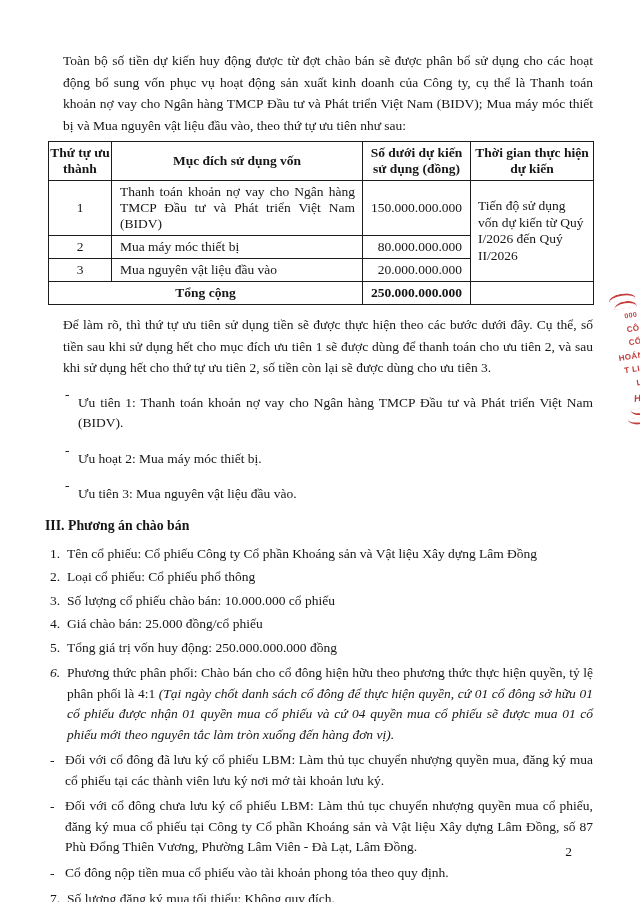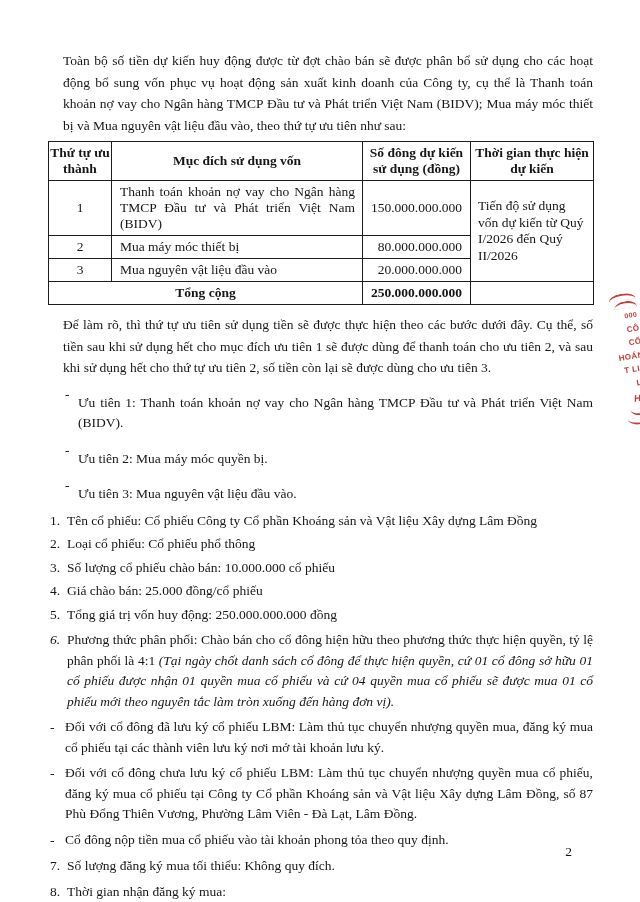--- a/index.html
+++ b/index.html
@@ -96,21 +96,21 @@
       <colgroup>
         <col style="width:63px">
           <col style="width:251px">
           <col style="width:108px">
           <col style="width:123px">
       </colgroup>
       <thead>
         <tr>
           <th>Thứ tự ưu thành</th>
           <th>Mục đích sử dụng vốn</th>
-          <th>Số đông dự kiến sử dụng (đồng)</th>
+          <th>Số dưới dự kiến sử dụng (đồng)</th>
           <th>Thời gian thực hiện dự kiến</th>
         </tr>
       </thead>
       <tbody>
         <tr>
           <td class="c">1</td>
           <td class="j">Thanh toán khoản nợ vay cho Ngân hàng TMCP Đầu tư và Phát triển Việt Nam (BIDV)</td>
           <td class="r">150.000.000.000</td>
           <td class="timeline" rowspan="3">Tiến độ sử dụng vốn dự kiến từ Quý I/2026 đến Quý II/2026</td>
         </tr>
@@ -133,28 +133,29 @@
     </table>
 
     <p class="para clarify">Để làm rõ, thì thứ tự ưu tiên sử dụng tiền sẽ được thực hiện theo các bước dưới đây. Cụ thể, số tiền sau khi sử dụng hết cho mục đích ưu tiên 1 sẽ được dùng để thanh toán cho ưu tiên 2, và sau khi sử dụng hết cho thứ tự ưu tiên 2, số tiền còn lại sẽ được dùng cho ưu tiên 3.</p>
 
     <div class="dash-item pr">
       <span class="dash">-</span>
       <span class="txt pbul">Ưu tiên 1: Thanh toán khoản nợ vay cho Ngân hàng TMCP Đầu tư và Phát triển Việt Nam (BIDV).</span>
     </div>
     <div class="dash-item pr">
       <span class="dash">-</span>
-      <span class="txt pbul">Ưu tiên 2: Mua máy móc quyền bị.</span>
+      <span class="txt pbul">Ưu hoạt 2: Mua máy móc thiết bị.</span>
     </div>
     <div class="dash-item pr">
       <span class="dash">-</span>
       <span class="txt pbul">Ưu tiên 3: Mua nguyên vật liệu đầu vào.</span>
     </div>
 
     <div class="sec3">
+      <h3 class="sec">III. Phương án chào bán</h3>
 
       <div class="num-item">
         <span class="num">1.</span>
         <span class="txt">Tên cổ phiếu: Cổ phiếu Công ty Cổ phần Khoáng sản và Vật liệu Xây dựng Lâm Đồng</span>
       </div>
       <div class="num-item">
         <span class="num">2.</span>
         <span class="txt">Loại cổ phiếu: Cổ phiếu phổ thông</span>
       </div>
       <div class="num-item">

